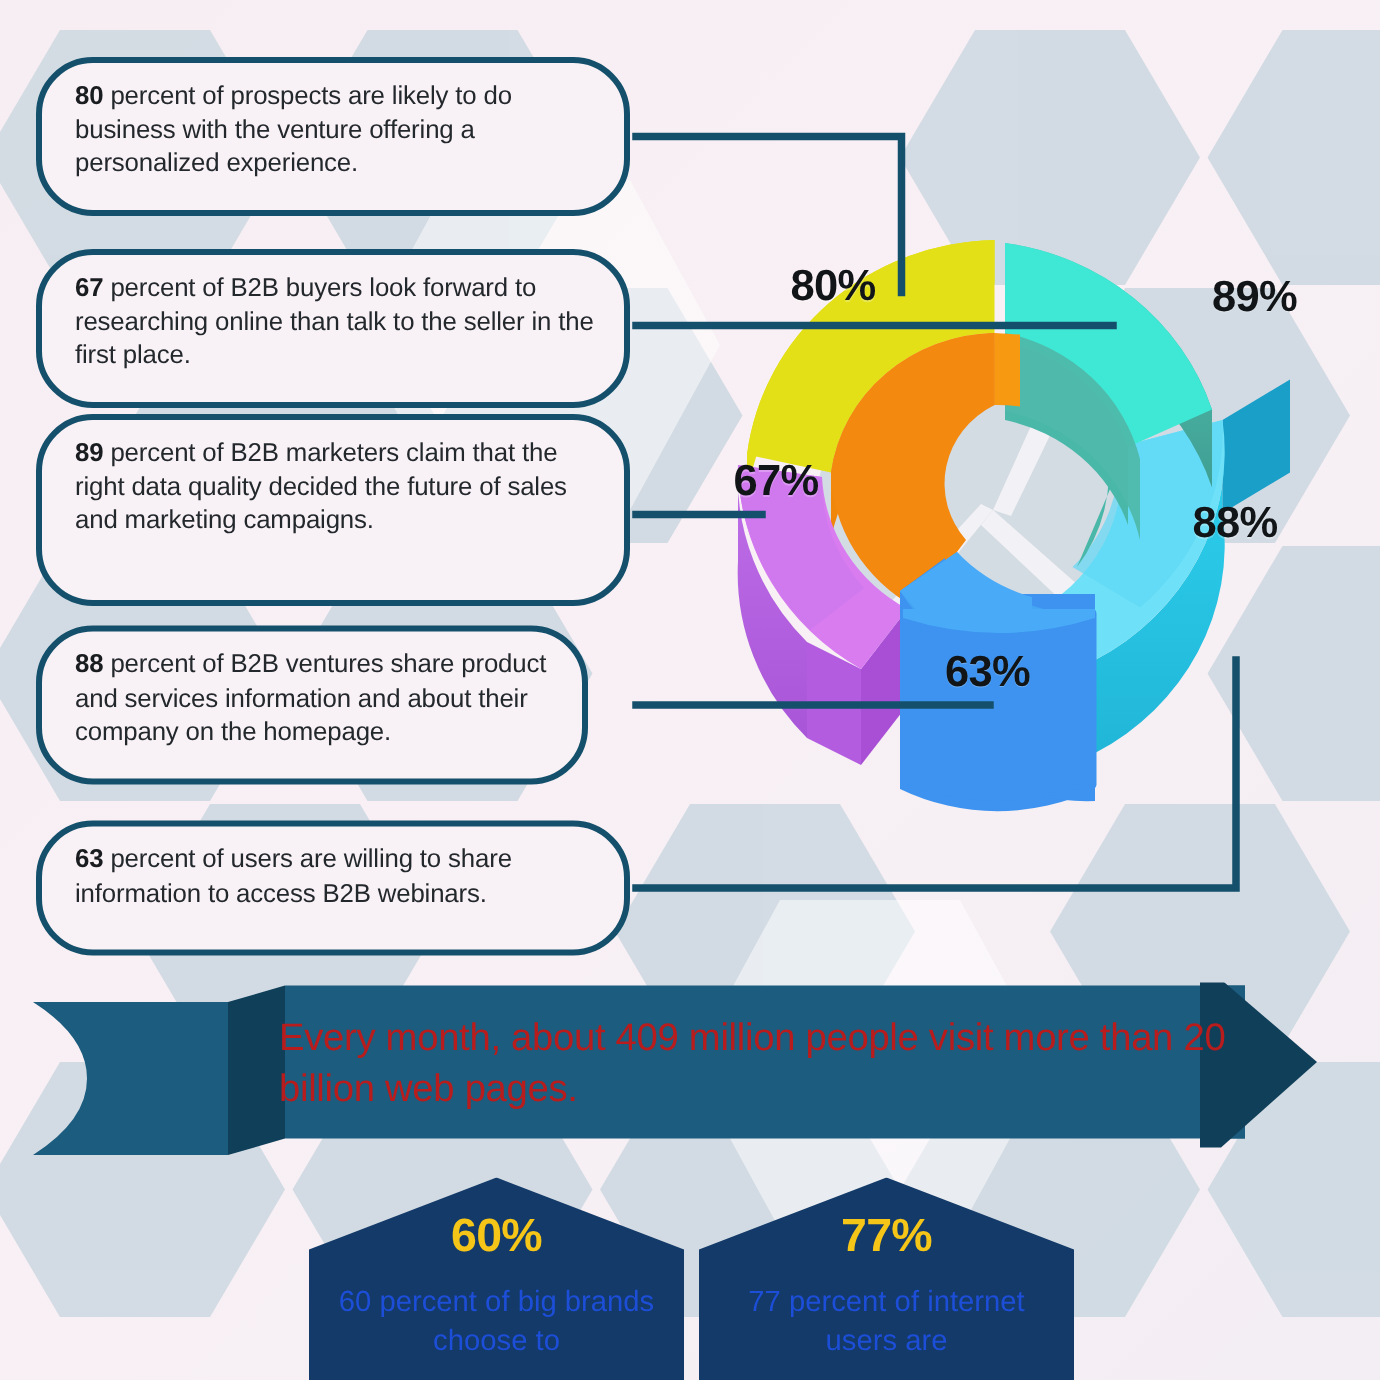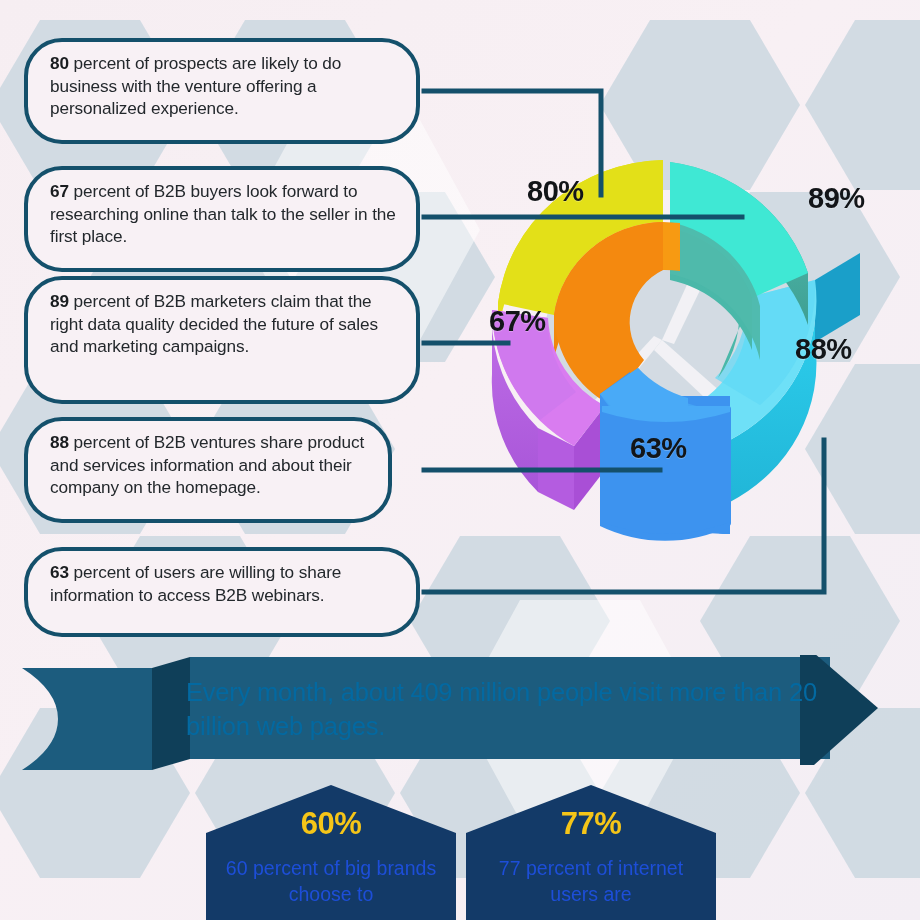--- a/index.html
+++ b/index.html
@@ -50,21 +50,21 @@
   .lb-80{left:527px;top:175px;}
   .lb-89{left:772px;top:182px;margin-left:36px;}
   .lb-67{left:489px;top:305px;}
   .lb-88{left:795px;top:333px;}
   .lb-63{left:630px;top:408px;margin-top:24px;}
 
   
   .mid-banner{position:absolute;left:0px;top:655px;width:920px;height:128px;z-index:5;}
   .mid-banner-text{
     position:absolute;left:186px;top:676px;width:640px;z-index:6;
-    color:#0369a1;font-size:25.5px;line-height:1.33;letter-spacing:-0.2px;
+    color:#b91c1c;font-size:25.5px;line-height:1.33;letter-spacing:-0.2px;
   }
 
   
   .pent{position:absolute;z-index:5;}
   .pent-pct{
     position:absolute;z-index:7;color:#f5c518;
     font-weight:bold;font-size:31px;letter-spacing:-0.5px;
   }
   .pent-txt{
     position:absolute;z-index:7;color:#1d4ed8;

